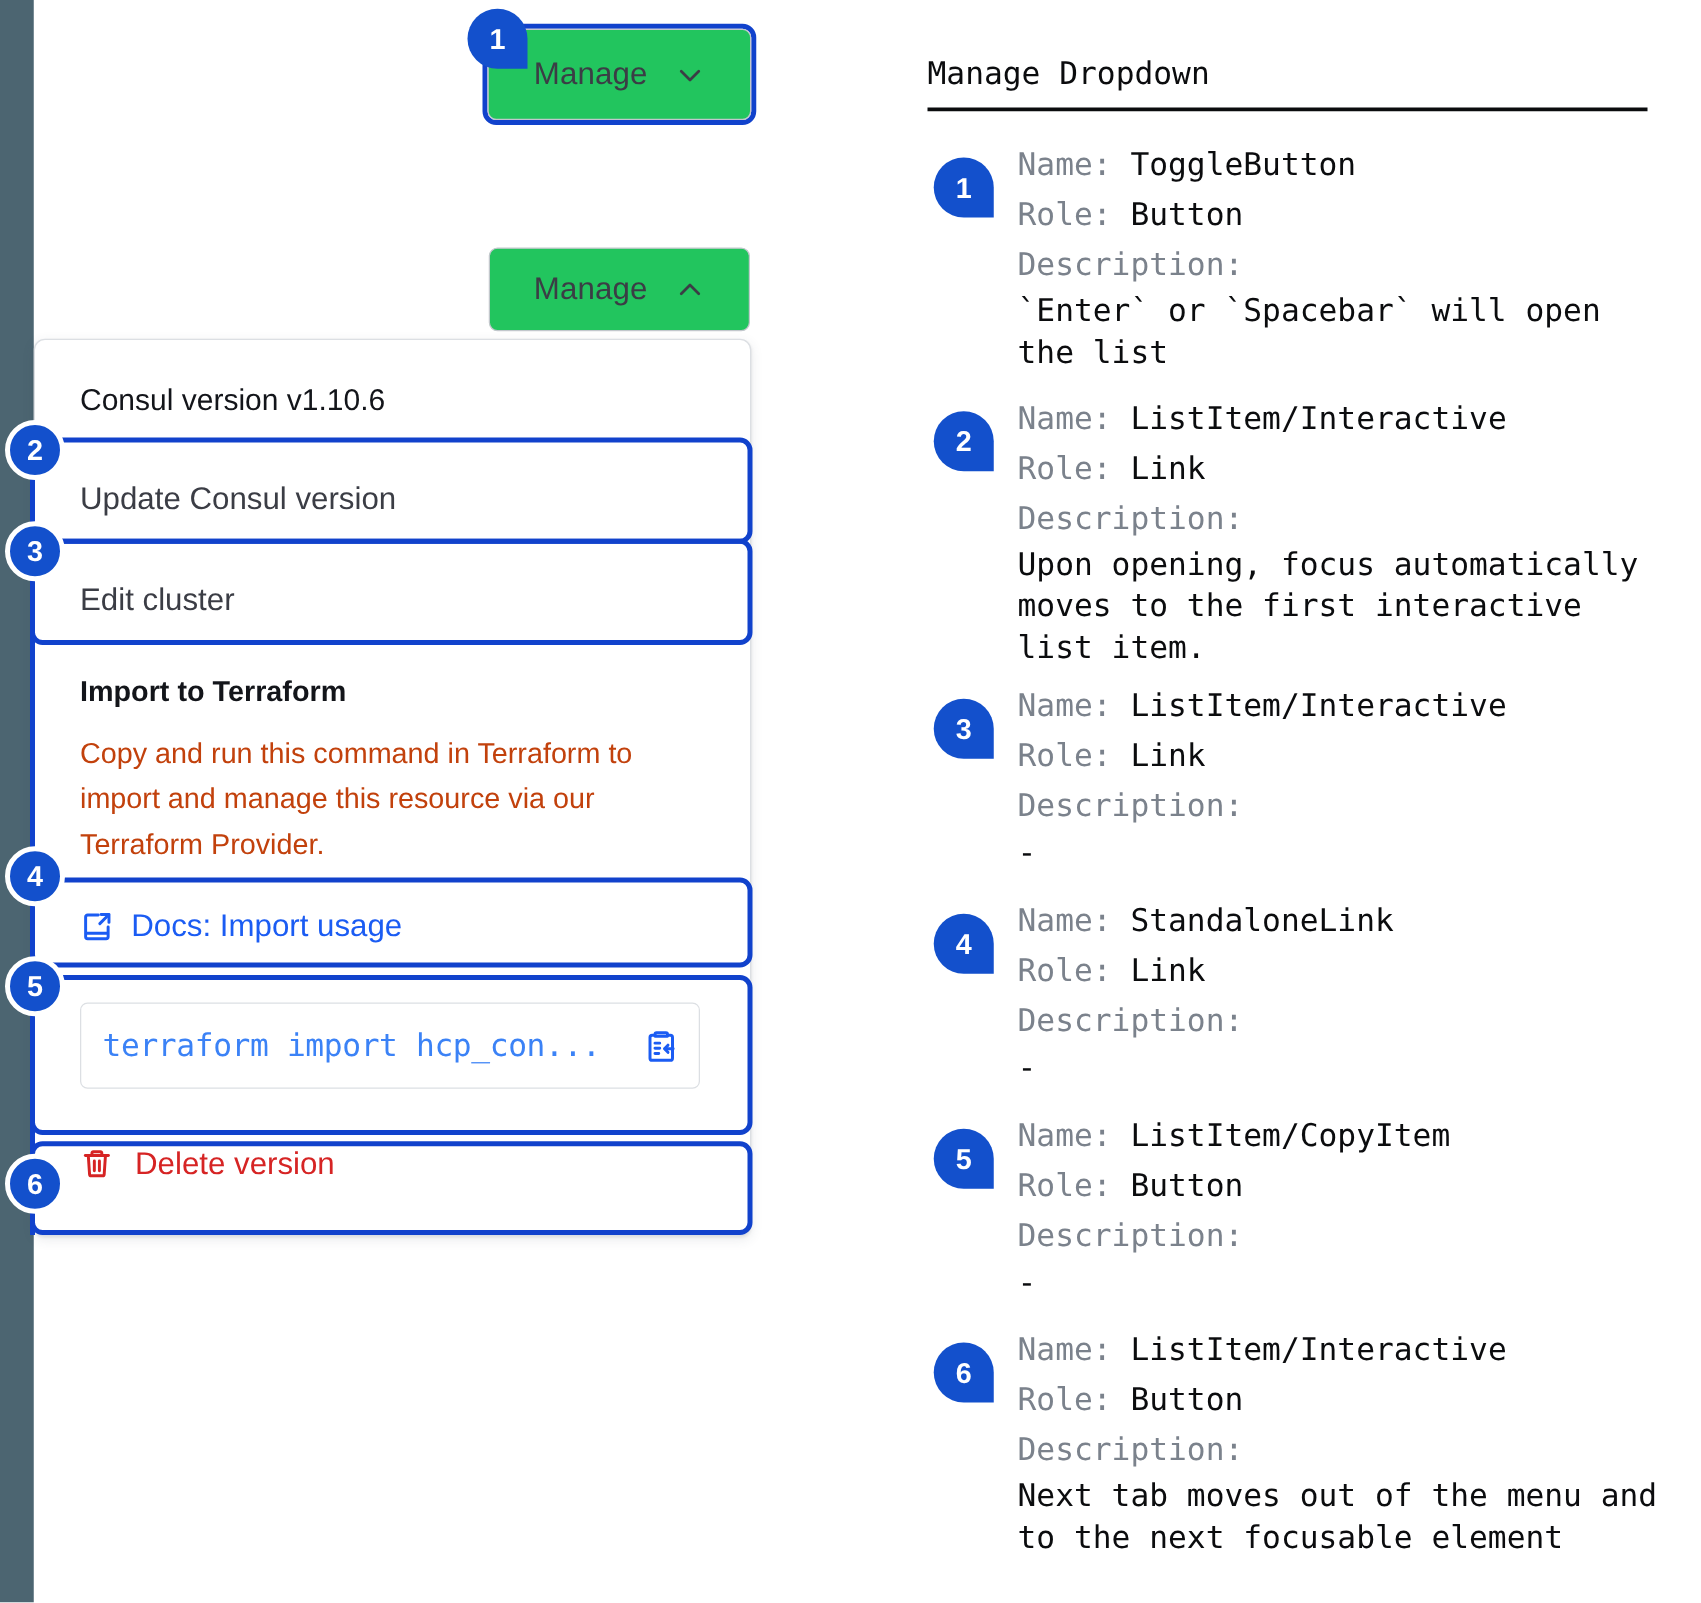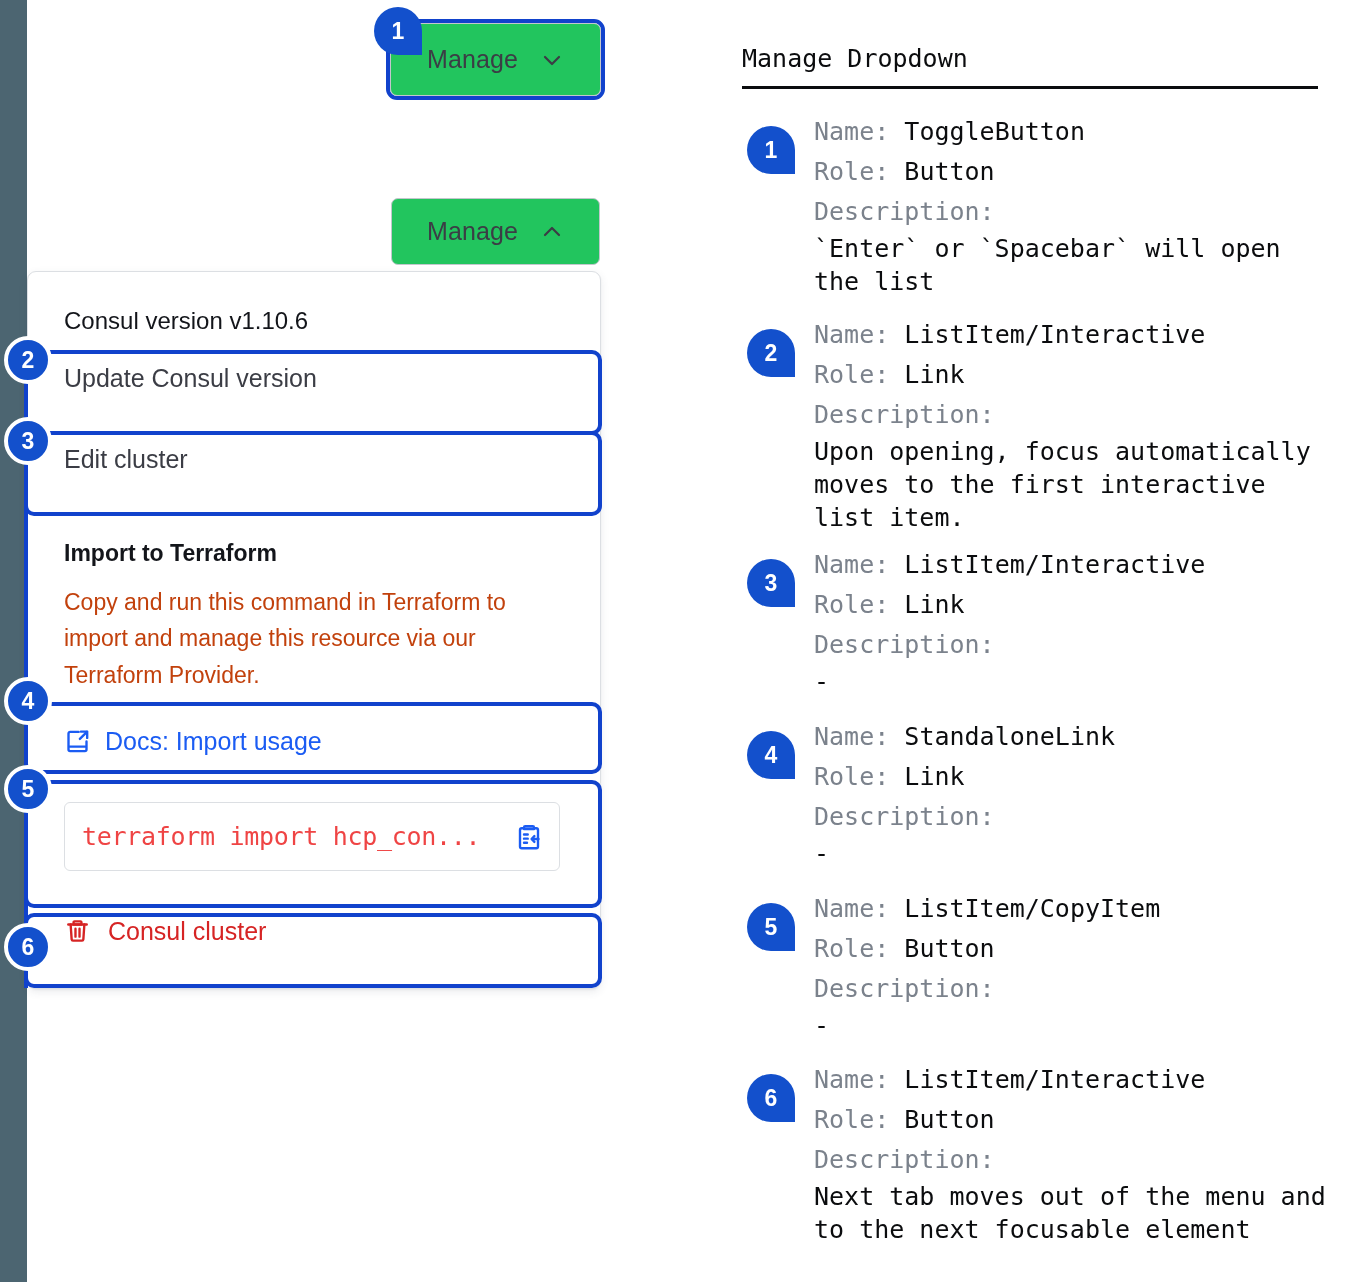--- a/index.html
+++ b/index.html
@@ -63,21 +63,21 @@
     box-shadow: 0 3px 9px rgba(60,66,87,.10), 0 1px 2px rgba(0,0,0,.06);
   }
   .panel-head {
     position: absolute; left: 36px; top: 35px;
     font-size: 24px; font-weight: normal; color: #13151a;
     white-space: nowrap;
   }
   .mi {
     position: absolute; left: 0;
     width: 574px;
-    display: flex; align-items: center;
+    display: flex; align-items: flex-end;
     padding-left: 36px;
     font-size: 25px;
     color: #3b3d45;
     white-space: nowrap;
   }
   #mi-update { top: 71px; height: 71px; }
   #mi-edit   { top: 152px; height: 71px; }
 
   .divider {
     position: absolute; left: 27px; width: 546px;
@@ -116,21 +116,21 @@
   .copy-field {
     width: 496px; height: 69px;
     border: 1px solid #dcdfe3;
     border-radius: 6px;
     display: flex; align-items: center; justify-content: space-between;
     padding: 0 15px 0 17px;
     background: #fff;
   }
   .copy-field .cmd {
     font-family: "DejaVu Sans Mono", "Liberation Mono", monospace;
-    font-size: 25px; color: #ef4444; letter-spacing: -0.3px;
+    font-size: 25px; color: #3b82f6; letter-spacing: -0.3px;
     white-space: nowrap;
   }
   .copy-field .copy-ico { display:block; width: 30px; height: 30px; flex:none; }
 
   .delete-row {
     position: absolute; left: 0; top: 626px;
     width: 574px; height: 66px;
     display: flex; align-items: center; gap: 17px;
     padding-left: 36px;
     font-size: 25px; color: #d62424; font-weight: 500;
@@ -305,21 +305,21 @@
 
     <div class="delete-row">
       <span class="trash">
         <svg viewBox="0 0 24 24" width="27" height="28" fill="none" stroke="#d62424" stroke-width="2.1" stroke-linecap="round" stroke-linejoin="round">
           <path d="M3.8 6.2h16.4"></path>
           <path d="M9.4 3.4h5.2a.9.9 0 0 1 .9.9v1.9H8.5V4.3a.9.9 0 0 1 .9-.9z"></path>
           <path d="M5.9 6.2l.9 13.3a1.2 1.2 0 0 0 1.2 1.1h8a1.2 1.2 0 0 0 1.2-1.1l.9-13.3"></path>
           <path d="M10.2 10v7M13.8 10v7"></path>
         </svg>
       </span>
-      <span>Consul cluster</span>
+      <span>Delete version</span>
     </div>
   </div>
 
   <div class="connector" id="conn-a"></div>
   <div class="hl" id="hl-2"></div>
   <div class="hl" id="hl-3"></div>
   <div class="hl" id="hl-4"></div>
   <div class="hl" id="hl-5"></div>
   <div class="hl" id="hl-6"></div>
 

